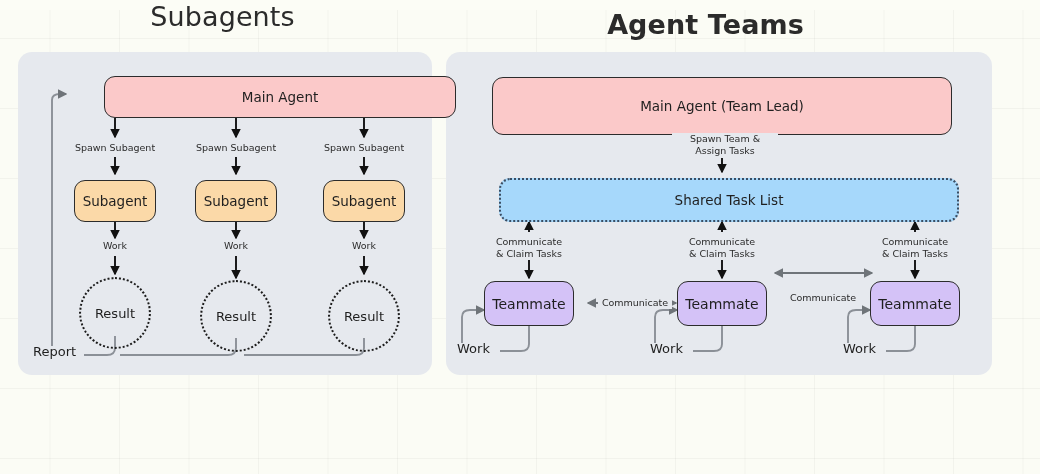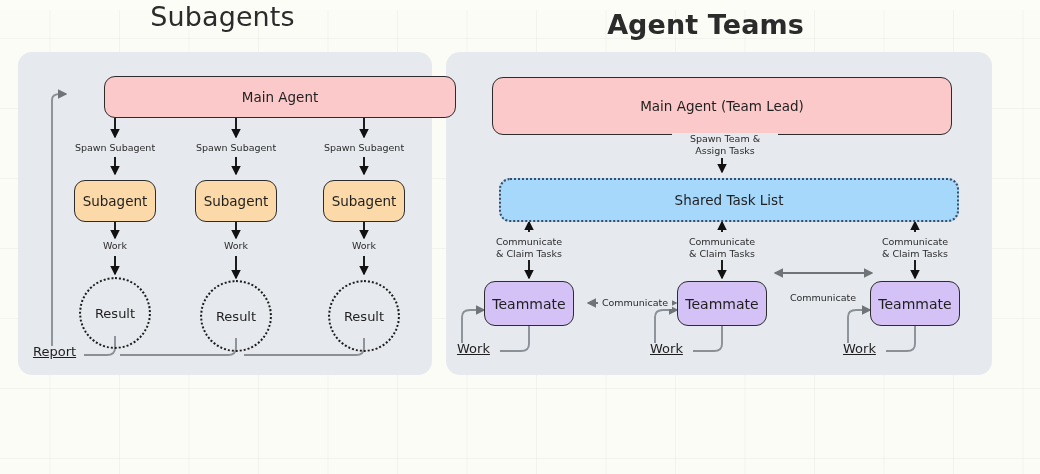--- a/index.html
+++ b/index.html
@@ -109,21 +109,20 @@
     z-index: 5;
   }
   .edge-label.two-line { line-height: 11.5px; white-space: normal; }
   .edge-label.boxed {
     background: #e6e9ee;
     padding: 0 3px;
   }
   .edge-label.big {
     font-size: 13px;
     color: #1f1f1f;
-    text-decoration: underline;
   }
 
   
   #wires {
     position: absolute;
     left: 0; top: 0;
     width: 1040px; height: 474px;
     z-index: 2;
     pointer-events: none;
   }

